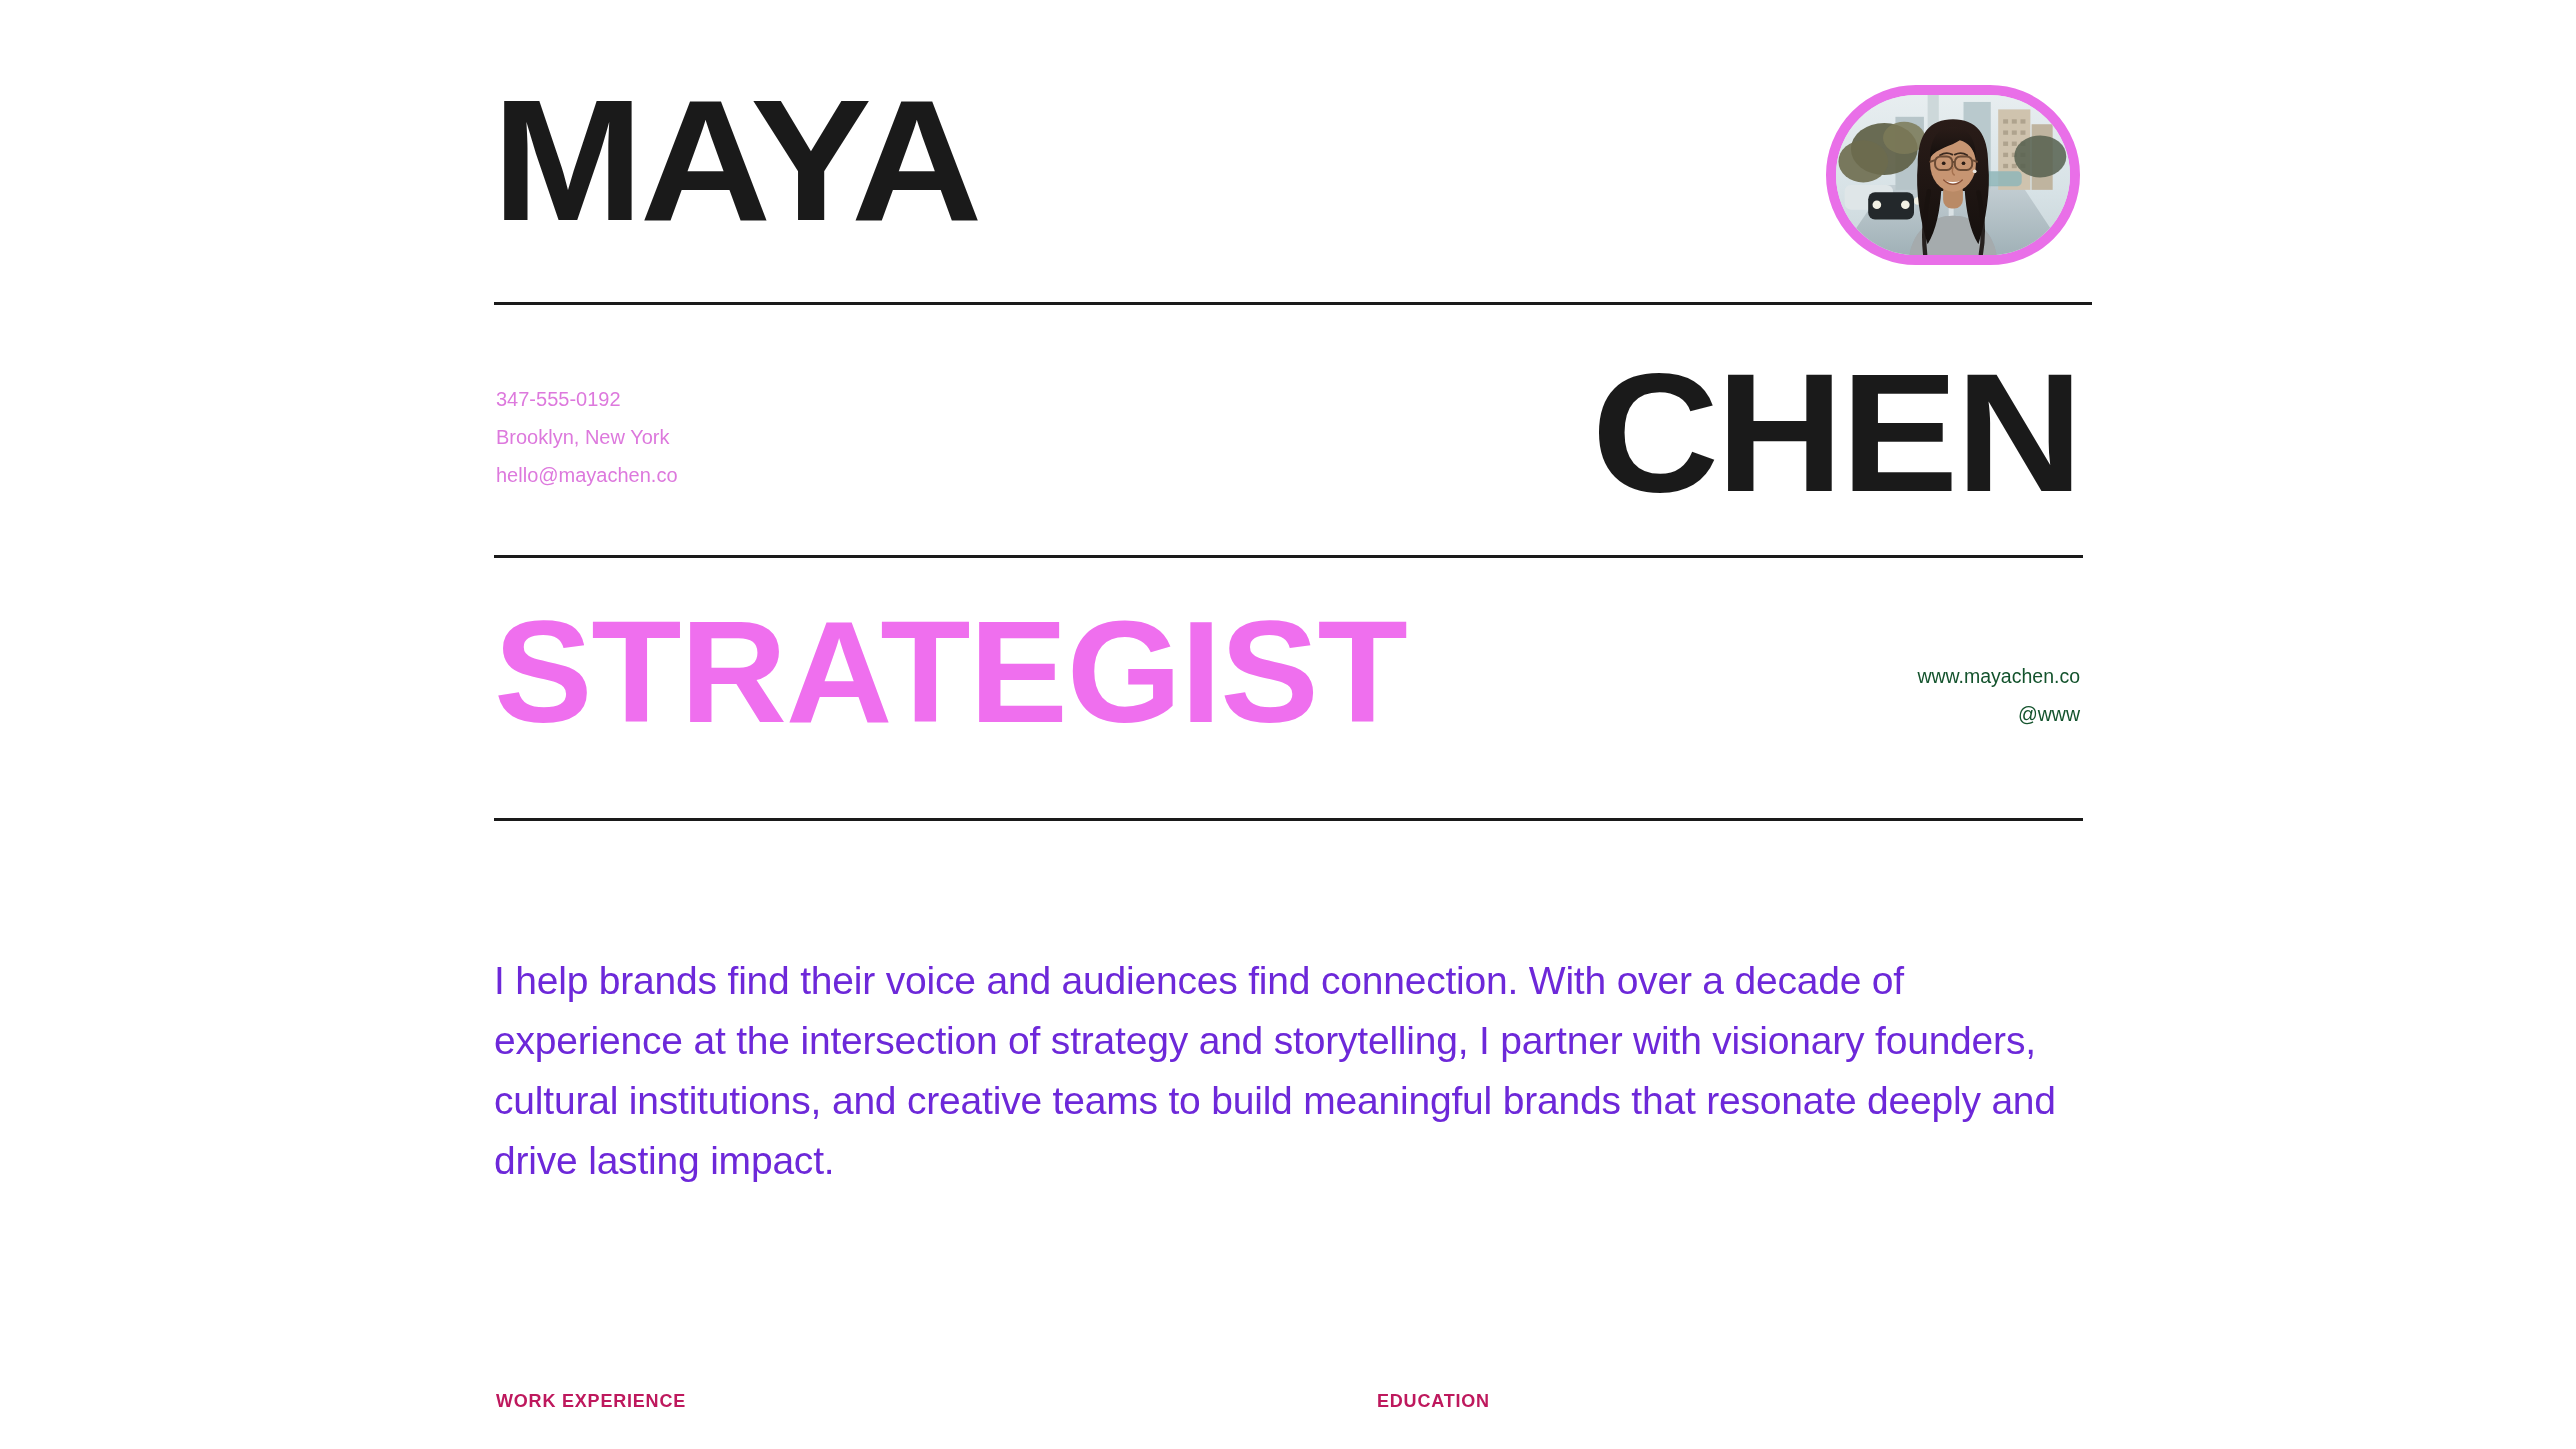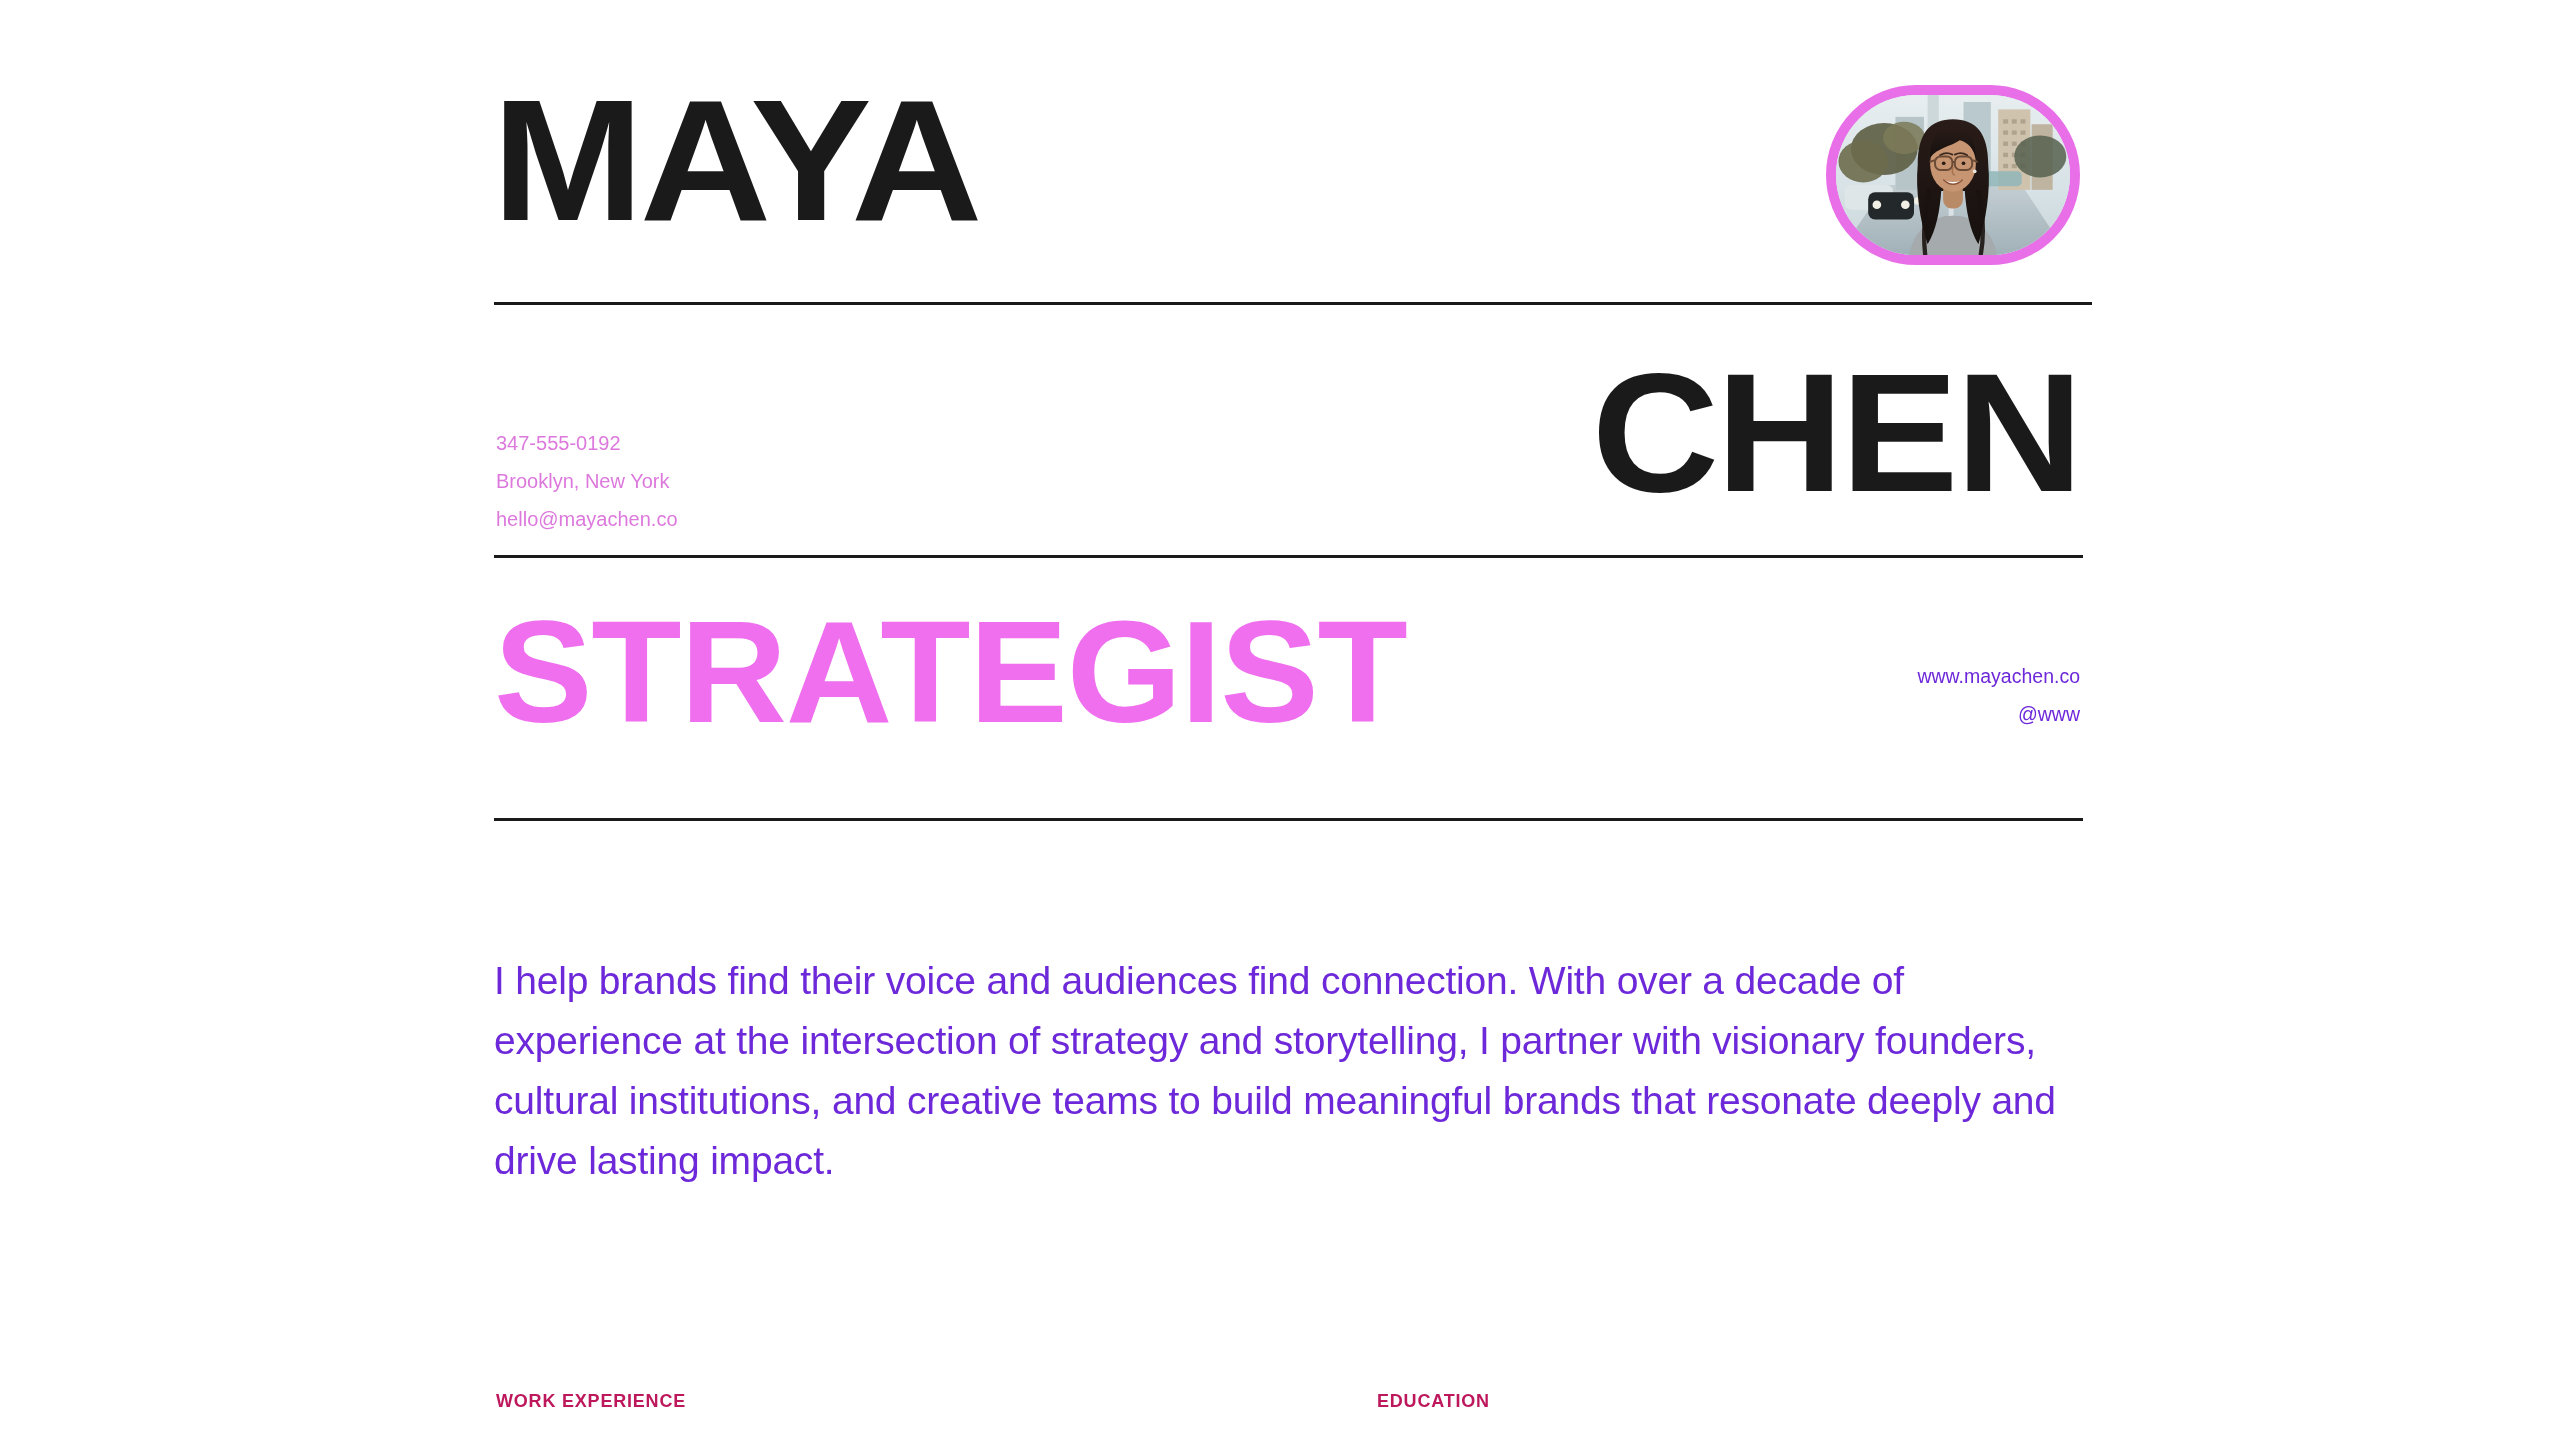--- a/index.html
+++ b/index.html
@@ -71,21 +71,20 @@
 
   
   .contact {
     position: absolute;
     left: 496px;
     top: 380px;
     font-size: 20px;
     line-height: 38px;
     color: #dd79dd;
     font-weight: 400;
-    margin-top: 44px;
   }
   .contact div { white-space: nowrap; }
 
   
   .name-last {
     position: absolute;
     right: 496px;
     top: 349px;
     font-family: "Liberation Sans", sans-serif;
     font-weight: 700;
@@ -115,21 +114,21 @@
   }
 
   
   .links {
     position: absolute;
     right: 496px;
     top: 657px;
     text-align: right;
     font-size: 19.5px;
     line-height: 38px;
-    color: #6d28d9;
+    color: #14532d;
     font-weight: 400;
   }
   .links div { white-space: nowrap; }
 
   
   .bio {
     position: absolute;
     left: 494px;
     top: 912px;
     width: 1597px;

